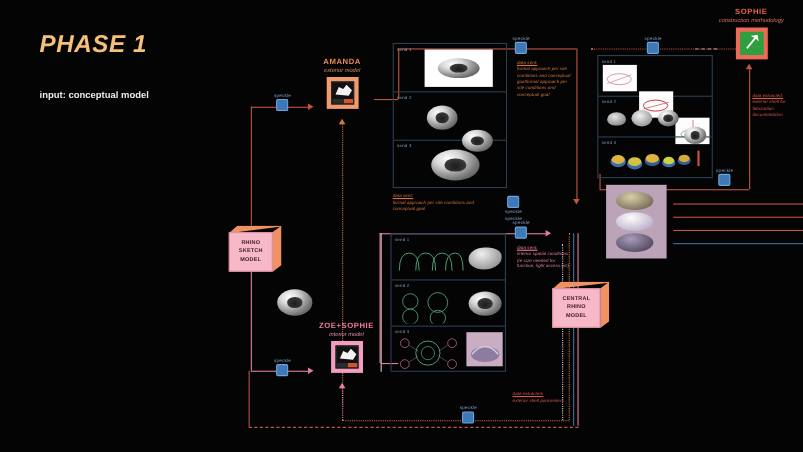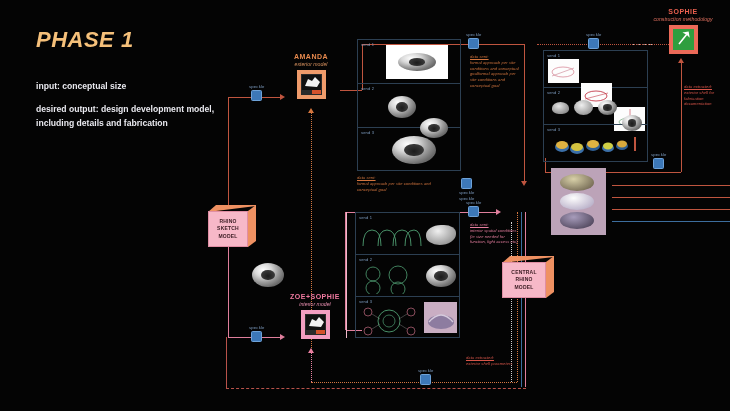--- a/index.html
+++ b/index.html
@@ -164,22 +164,21 @@
   .rightpanel{
     position:absolute; background:#bca3b8;
   }
 </style>
 </head>
 <body>
 
 <div class="abs" id="title">PHASE 1</div>
 
 <div class="abs" id="intro">
-  <div class="para">input: conceptual size</div>
-  <div class="para">desired output: design development model, including details and fabrication</div>
+  <div class="para">input: conceptual model</div>
 </div>
 
 <div class="ln v-solid abs" style="left:228px; top:97px; height:108px; background:#c0553f;"></div>
 <div class="ln h-solid abs" style="left:228px; top:97px; width:52px; background:#c0553f;"></div>
 <div class="arrow-r" style="left:280px; top:94px; border-left:5px solid #c0553f;"></div>
 
 <div class="ln v-solid abs" style="left:228px; top:247px; height:90px; background:#e07f9d;"></div>
 <div class="ln h-solid abs" style="left:228px; top:337px; width:52px; background:#e07f9d;"></div>
 <div class="arrow-r" style="left:280px; top:334px; border-left:5px solid #e07f9d;"></div>
 

